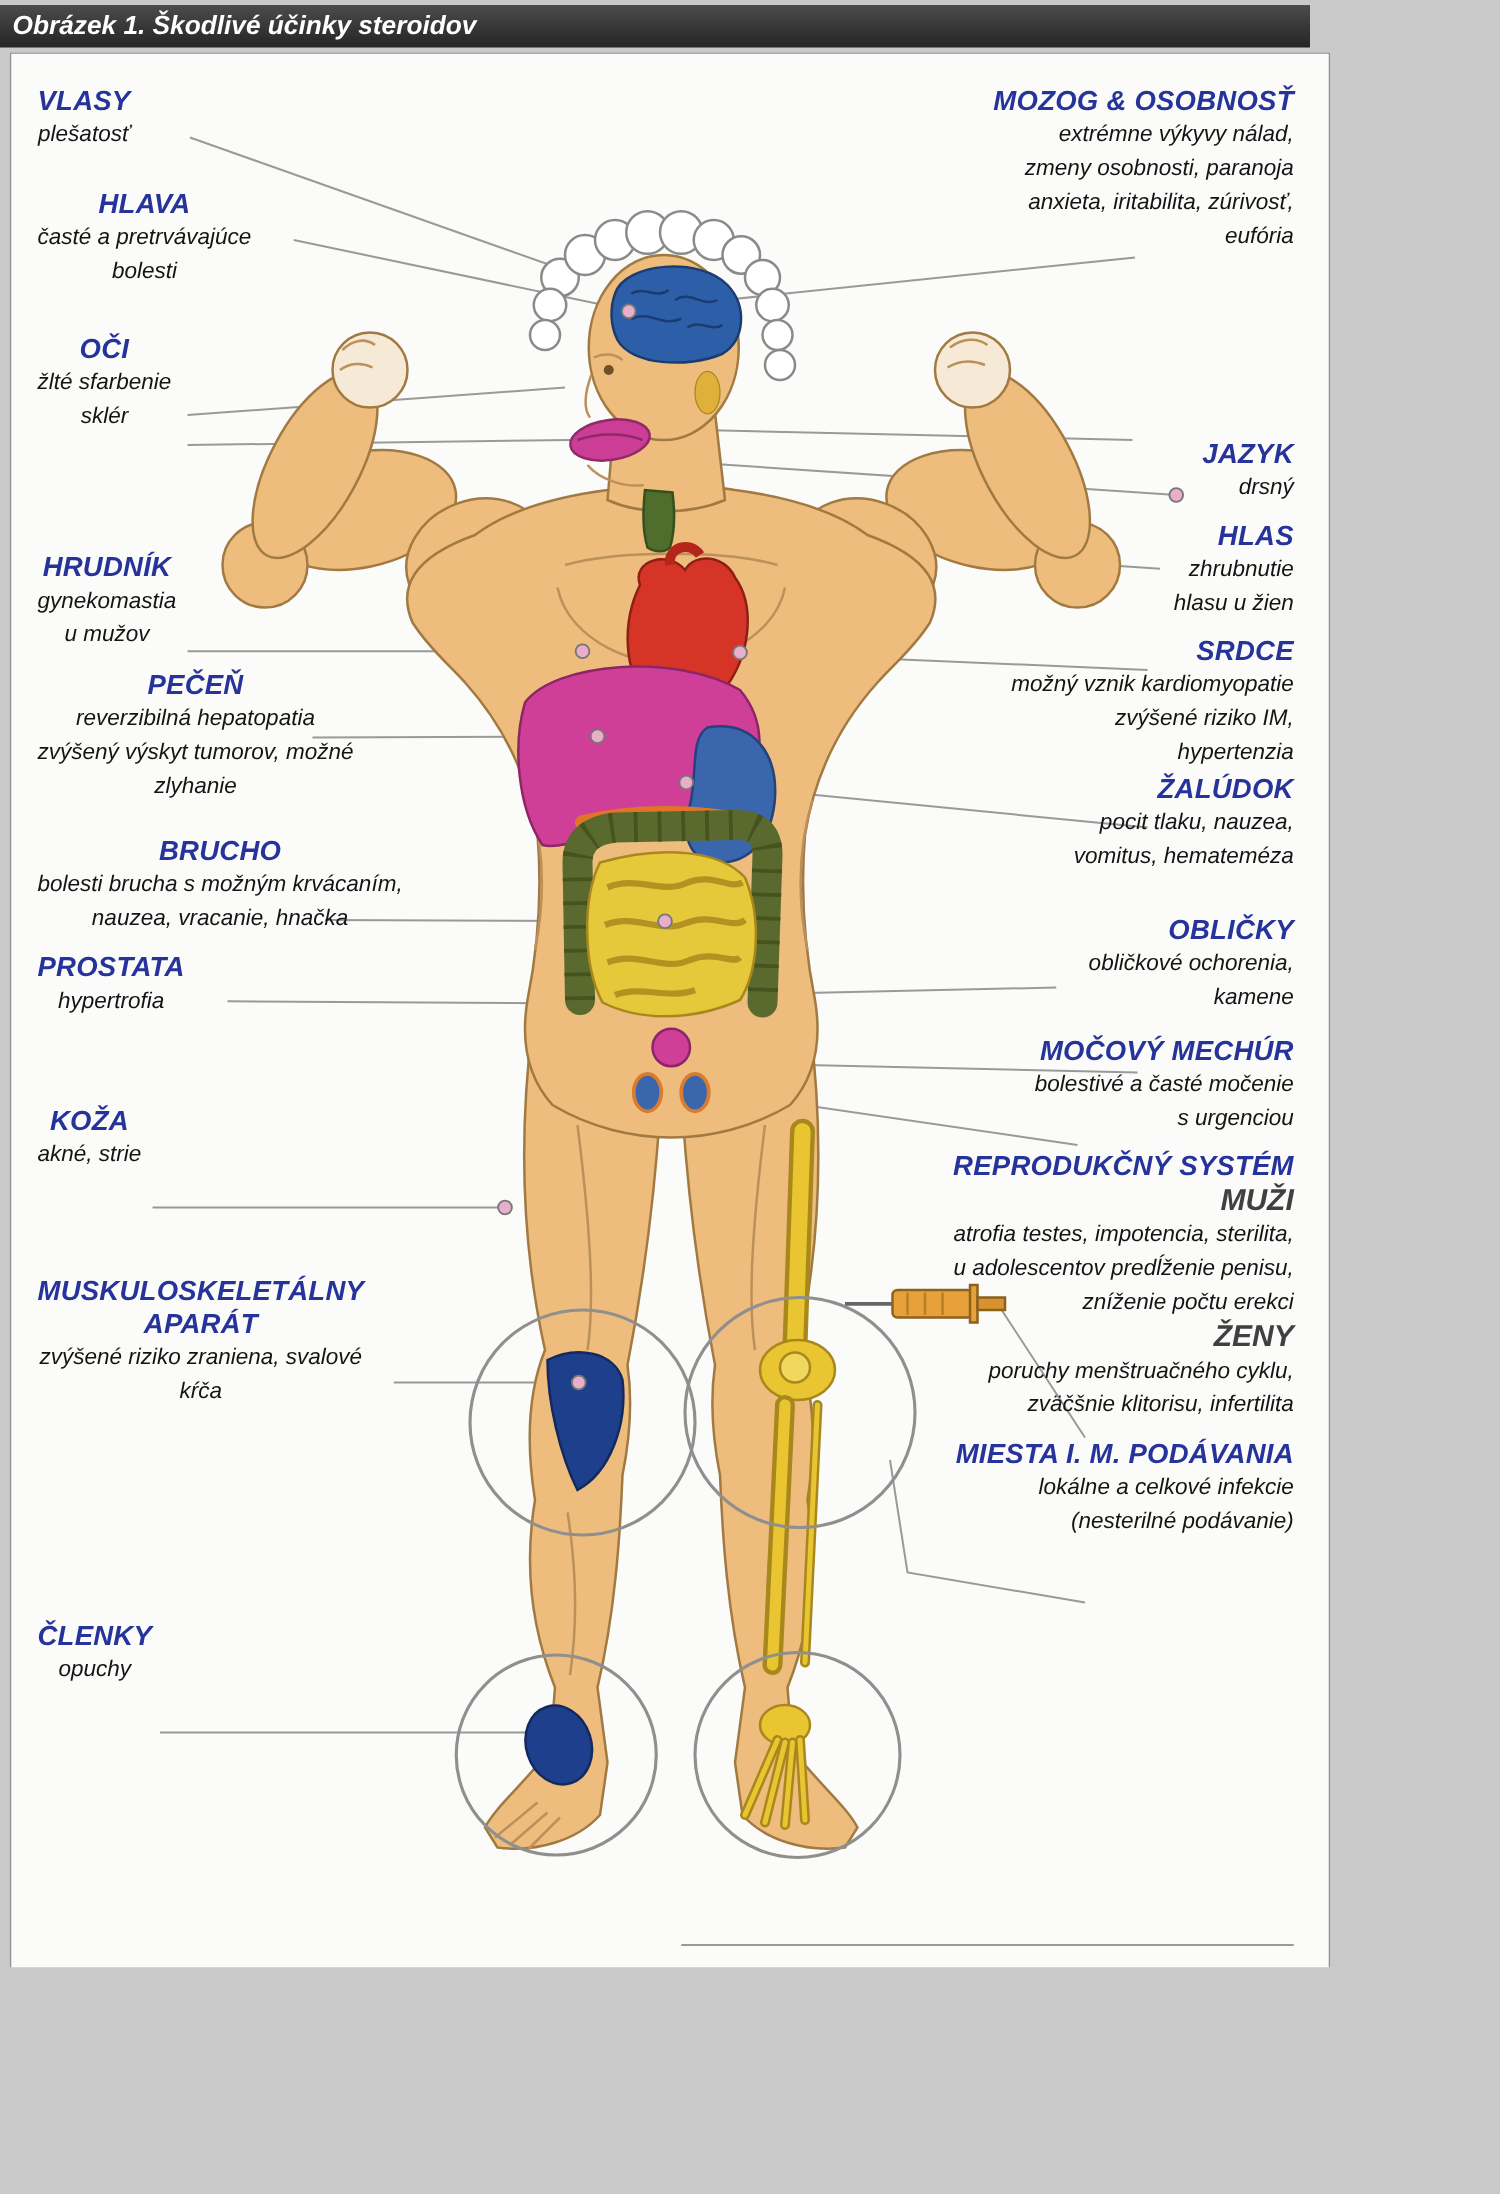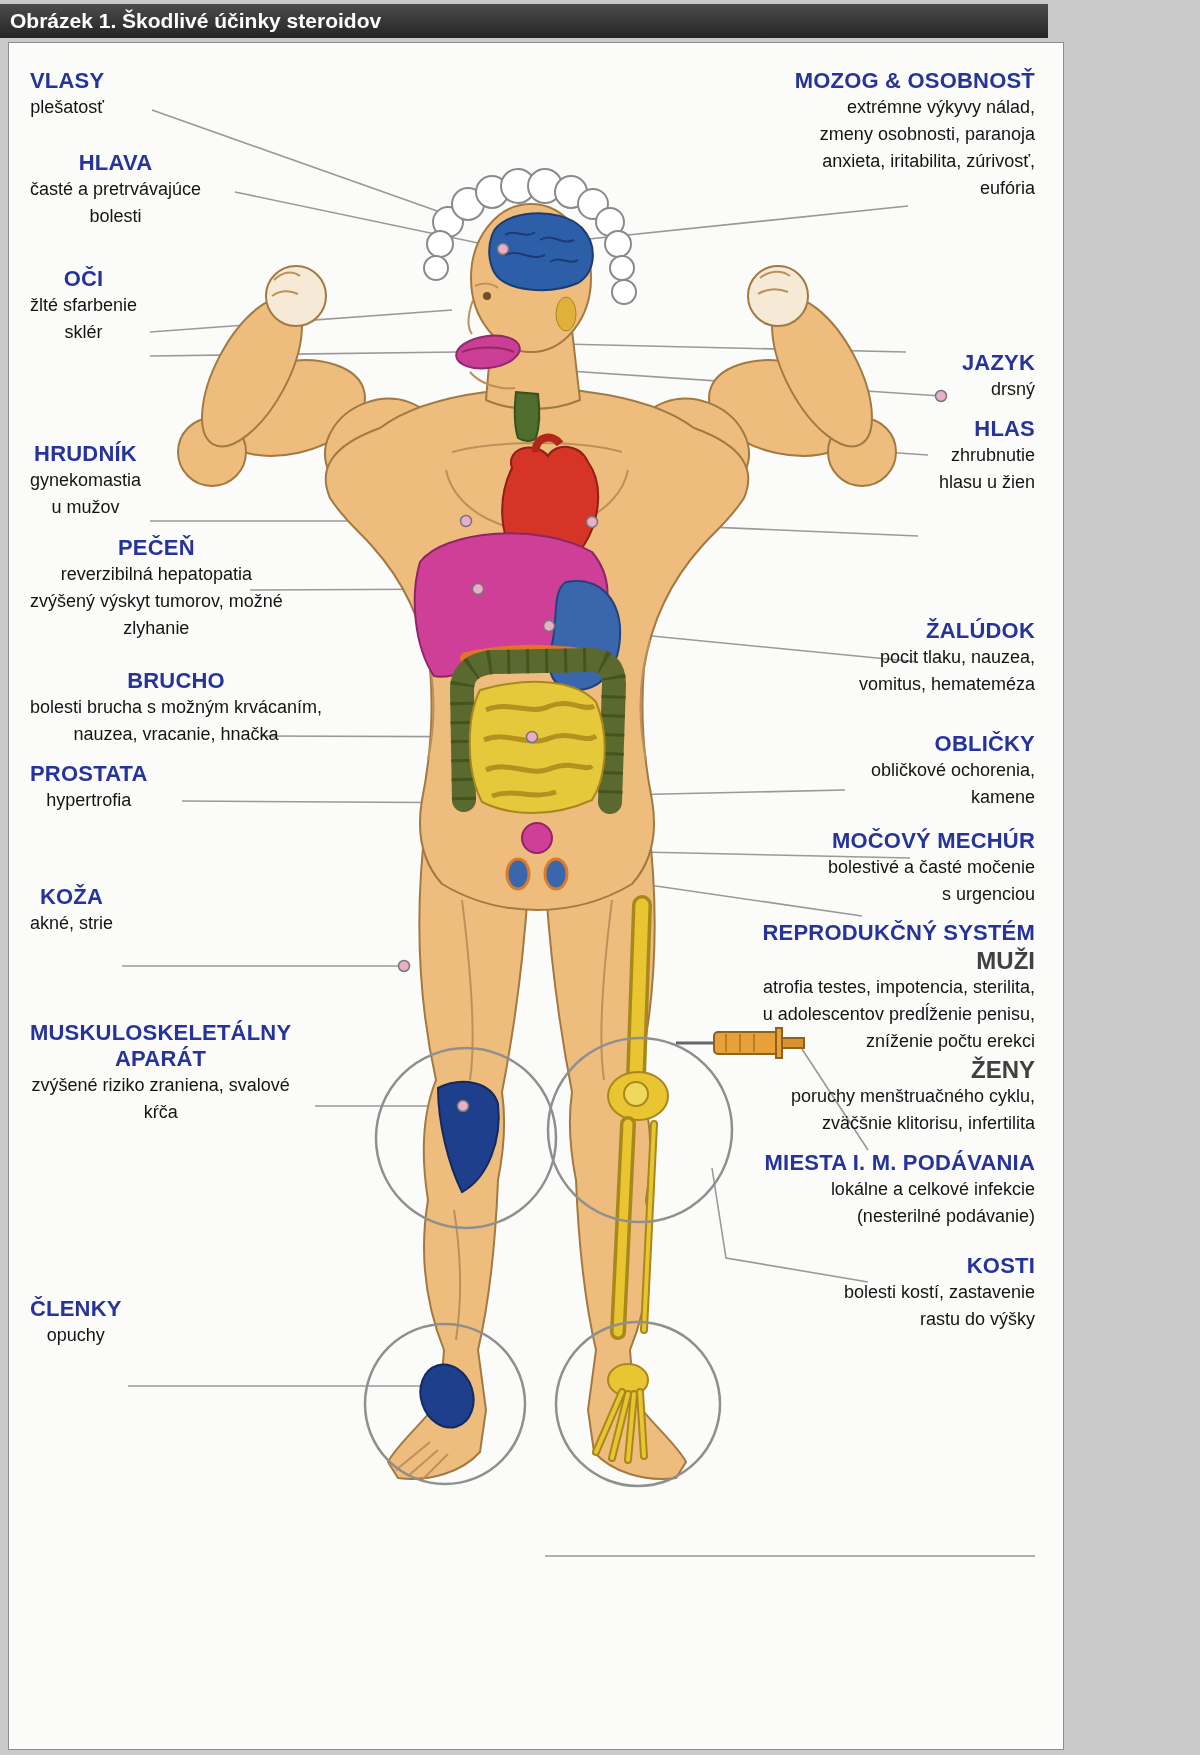--- a/index.html
+++ b/index.html
@@ -1,17 +1,17 @@
 <!DOCTYPE html>
 <html><head>
 <meta charset="utf-8">
 <style>
   html,body{margin:0;padding:0;background:#c9c9c9;}
-  .page{position:relative;width:1200px;height:1755px;background:#c9c9c9;overflow:hidden;
-        font-family:"Liberation Sans",sans-serif;}
+  .page{position:relative;width:1200px;height:1574px;background:#c9c9c9;overflow:hidden;
+        font-family:"Liberation Sans",sans-serif;font-style:italic;}
   .panel{position:absolute;left:8px;top:42px;width:1054px;height:1706px;
          background:#fbfbf9;border:1px solid #8f8f8f;}
   .title-bar{position:absolute;left:0;top:4px;width:1048px;height:34px;
              background:linear-gradient(#4c4c4c,#242424);color:#fff;
              display:flex;align-items:center;padding-left:10px;box-sizing:border-box;
              font-size:21px;font-weight:bold;z-index:3;}
   .fig{position:absolute;left:0;top:0;z-index:1;}
   .label{position:absolute;z-index:2;}
   .label .h{font-size:22px;font-weight:bold;color:#26339b;line-height:26px;letter-spacing:.2px;}
   .label .t{font-size:18px;color:#141414;line-height:27px;}
@@ -277,20 +277,26 @@
   </div>
   <div class="label right" style="top:350px">
     <div class="h">JAZYK</div>
     <div class="t">drsný</div>
   </div>
   <div class="label right" style="top:416px">
     <div class="h">HLAS</div>
     <div class="t">zhrubnutie</div>
     <div class="t">hlasu u žien</div>
   </div>
+  <div class="label right" style="top:508px">
+    <div class="h">SRDCE</div>
+    <div class="t">možný vznik kardiomyopatie</div>
+    <div class="t">zvýšené riziko IM,</div>
+    <div class="t">hypertenzia</div>
+  </div>
   <div class="label right" style="top:618px">
     <div class="h">ŽALÚDOK</div>
     <div class="t">pocit tlaku, nauzea,</div>
     <div class="t">vomitus, hemateméza</div>
   </div>
   <div class="label right" style="top:731px">
     <div class="h">OBLIČKY</div>
     <div class="t">obličkové ochorenia,</div>
     <div class="t">kamene</div>
   </div>
@@ -307,18 +313,13 @@
     <div class="t">zníženie počtu erekci</div>
     <div class="sub">ŽENY</div>
     <div class="t">poruchy menštruačného cyklu,</div>
     <div class="t">zväčšnie klitorisu, infertilita</div>
   </div>
   <div class="label right" style="top:1150px">
     <div class="h">MIESTA I. M. PODÁVANIA</div>
     <div class="t">lokálne a celkové infekcie</div>
     <div class="t">(nesterilné podávanie)</div>
   </div>
-  <div class="label right" style="top:1253px">
-    <div class="h">KOSTI</div>
-    <div class="t">bolesti kostí, zastavenie</div>
-    <div class="t">rastu do výšky</div>
-  </div>
 </div>
 
 </body></html>

